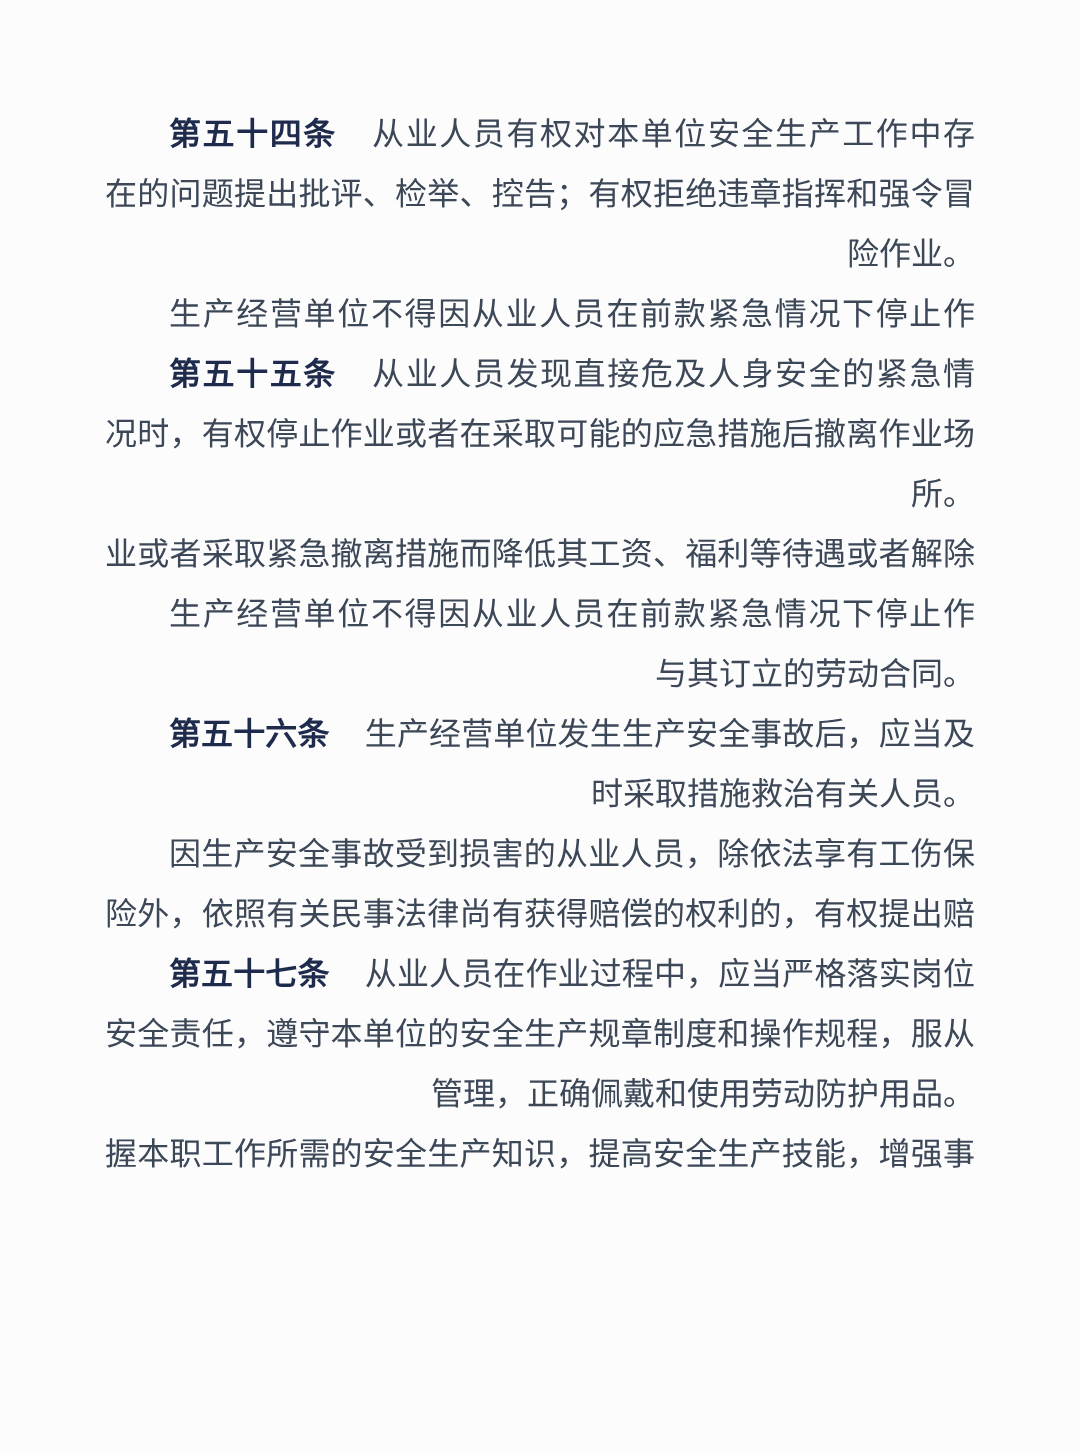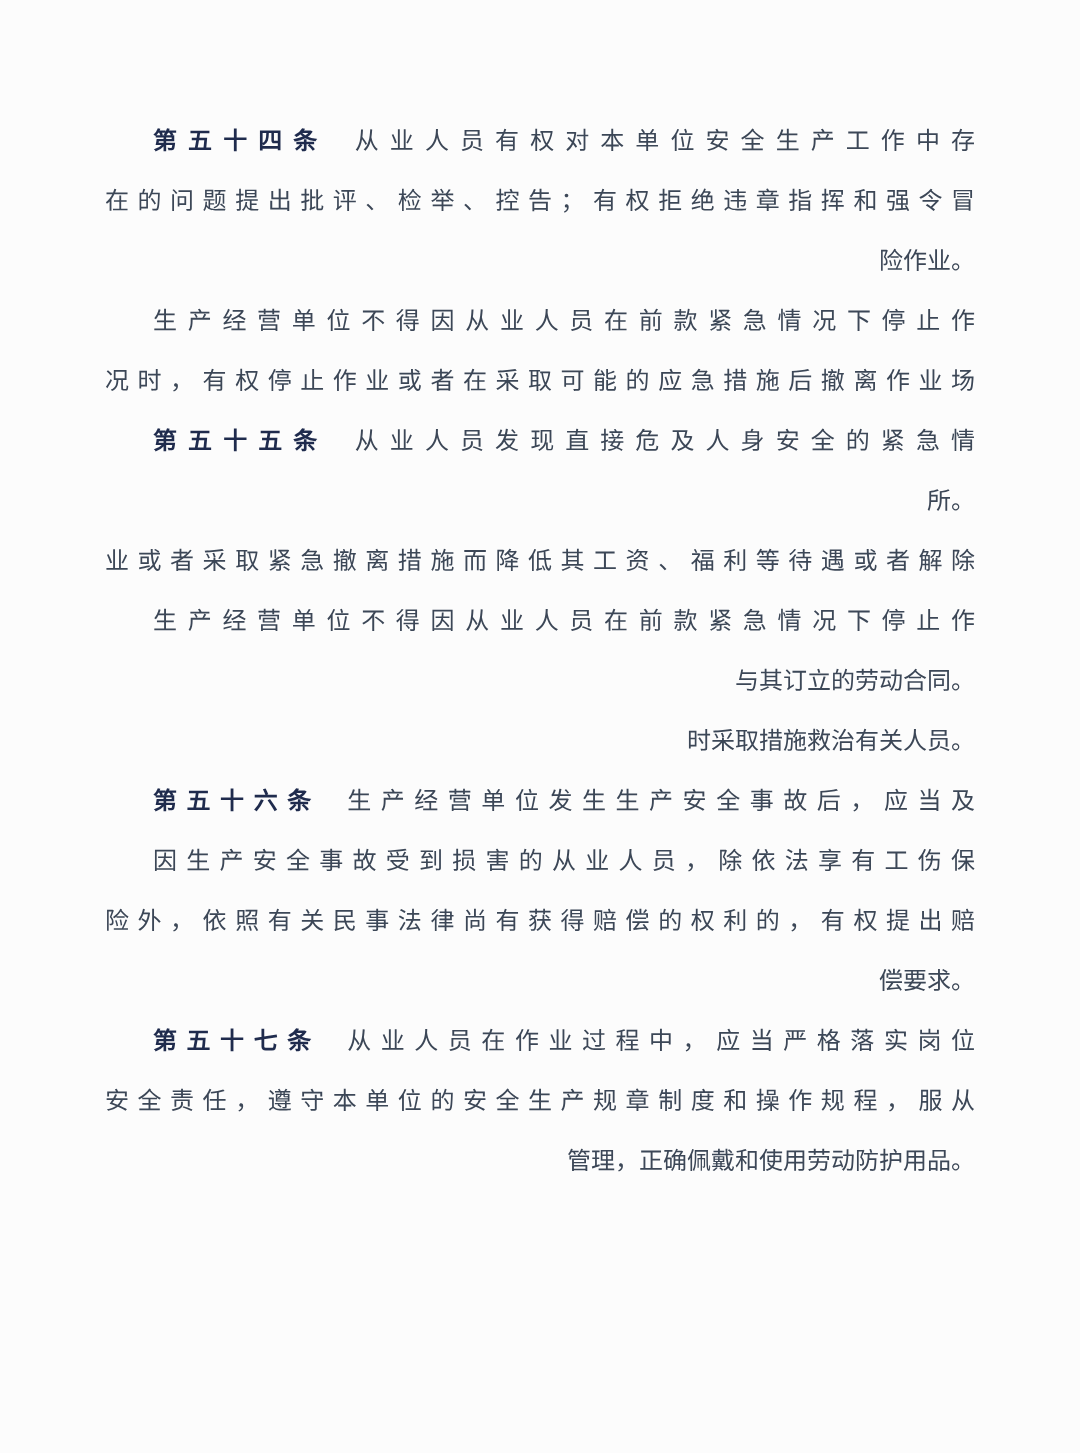--- a/index.html
+++ b/index.html
@@ -13,24 +13,24 @@
   .page {
     position: relative;
     width: 1080px;
     height: 1453px;
     background: var(--page-bg, #fcfcfc);
     overflow: hidden;
   }
   .text-block {
     position: absolute;
     left: 105px;
-    top: 111px;
+    top: 104px;
     width: 870px;
     font-family: "Liberation Serif", "DejaVu Serif", serif;
-    font-size: 24px;
+    font-size: 32px;
     line-height: 60px;
     color: var(--body-color, #3c4757);
     letter-spacing: 0;
   }
   .line {
     height: 60px;
     overflow: hidden;
     text-align: right;
   }
   .line.fill {
@@ -49,28 +49,28 @@
 </style>
 </head>
 <body>
 
 <div class="page">
   <div class="text-block">
       <div class="line indent fill"><span class="article-head">第五十四条</span><span class="line-text">从业人员有权对本单位安全生产工作中存</span></div>
       <div class="line fill"><span class="line-text">在的问题提出批评、检举、控告；有权拒绝违章指挥和强令冒</span></div>
       <div class="line"><span class="line-text">险作业。</span></div>
       <div class="line indent fill"><span class="line-text">生产经营单位不得因从业人员在前款紧急情况下停止作</span></div>
+      <div class="line indent fill"><span class="article-head">第五十五条</span><span class="line-text">从业人员发现直接危及人身安全的紧急情</span></div>
       <div class="line fill"><span class="line-text">况时，有权停止作业或者在采取可能的应急措施后撤离作业场</span></div>
-      <div class="line indent fill"><span class="article-head">第五十五条</span><span class="line-text">从业人员发现直接危及人身安全的紧急情</span></div>
       <div class="line"><span class="line-text">所。</span></div>
       <div class="line fill"><span class="line-text">业或者采取紧急撤离措施而降低其工资、福利等待遇或者解除</span></div>
       <div class="line indent fill"><span class="line-text">生产经营单位不得因从业人员在前款紧急情况下停止作</span></div>
       <div class="line"><span class="line-text">与其订立的劳动合同。</span></div>
+      <div class="line indent fill"><span class="article-head">第五十六条</span><span class="line-text">生产经营单位发生生产安全事故后，应当及</span></div>
       <div class="line"><span class="line-text">时采取措施救治有关人员。</span></div>
-      <div class="line indent fill"><span class="article-head">第五十六条</span><span class="line-text">生产经营单位发生生产安全事故后，应当及</span></div>
       <div class="line indent fill"><span class="line-text">因生产安全事故受到损害的从业人员，除依法享有工伤保</span></div>
       <div class="line fill"><span class="line-text">险外，依照有关民事法律尚有获得赔偿的权利的，有权提出赔</span></div>
-      <div class="line"><span class="line-text">偿要求。</span></div>
       <div class="line indent fill"><span class="article-head">第五十七条</span><span class="line-text">从业人员在作业过程中，应当严格落实岗位</span></div>
       <div class="line fill"><span class="line-text">安全责任，遵守本单位的安全生产规章制度和操作规程，服从</span></div>
       <div class="line"><span class="line-text">管理，正确佩戴和使用劳动防护用品。</span></div>
+      <div class="line fill"><span class="line-text">握本职工作所需的安全生产知识，提高安全生产技能，增强事</span></div>
     </div>
 </div>
 
 </body></html>

